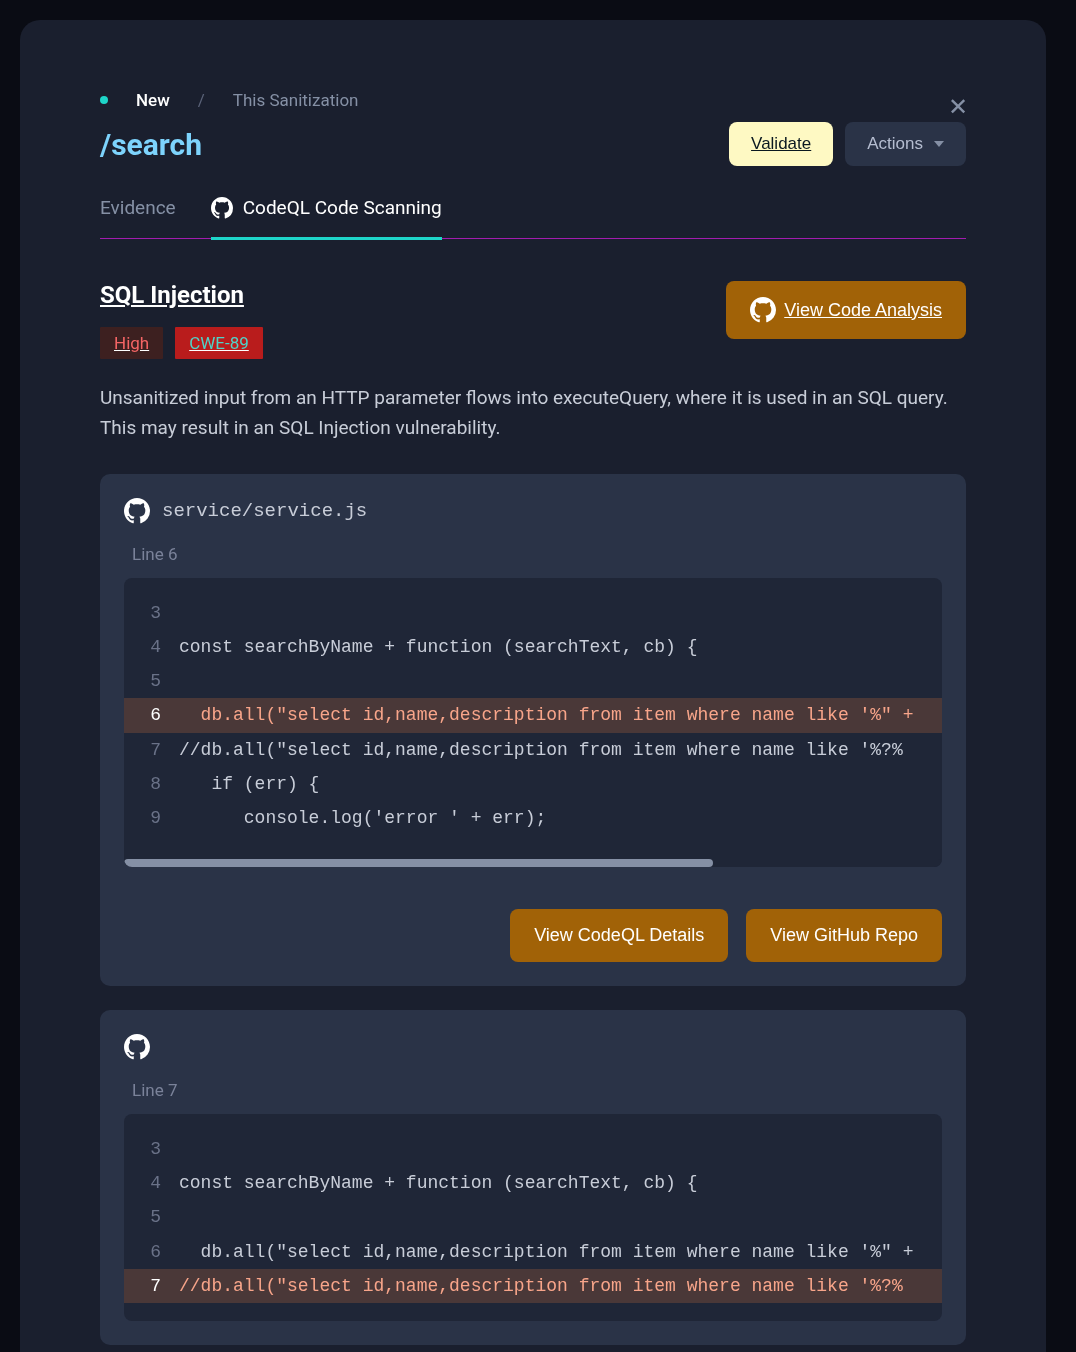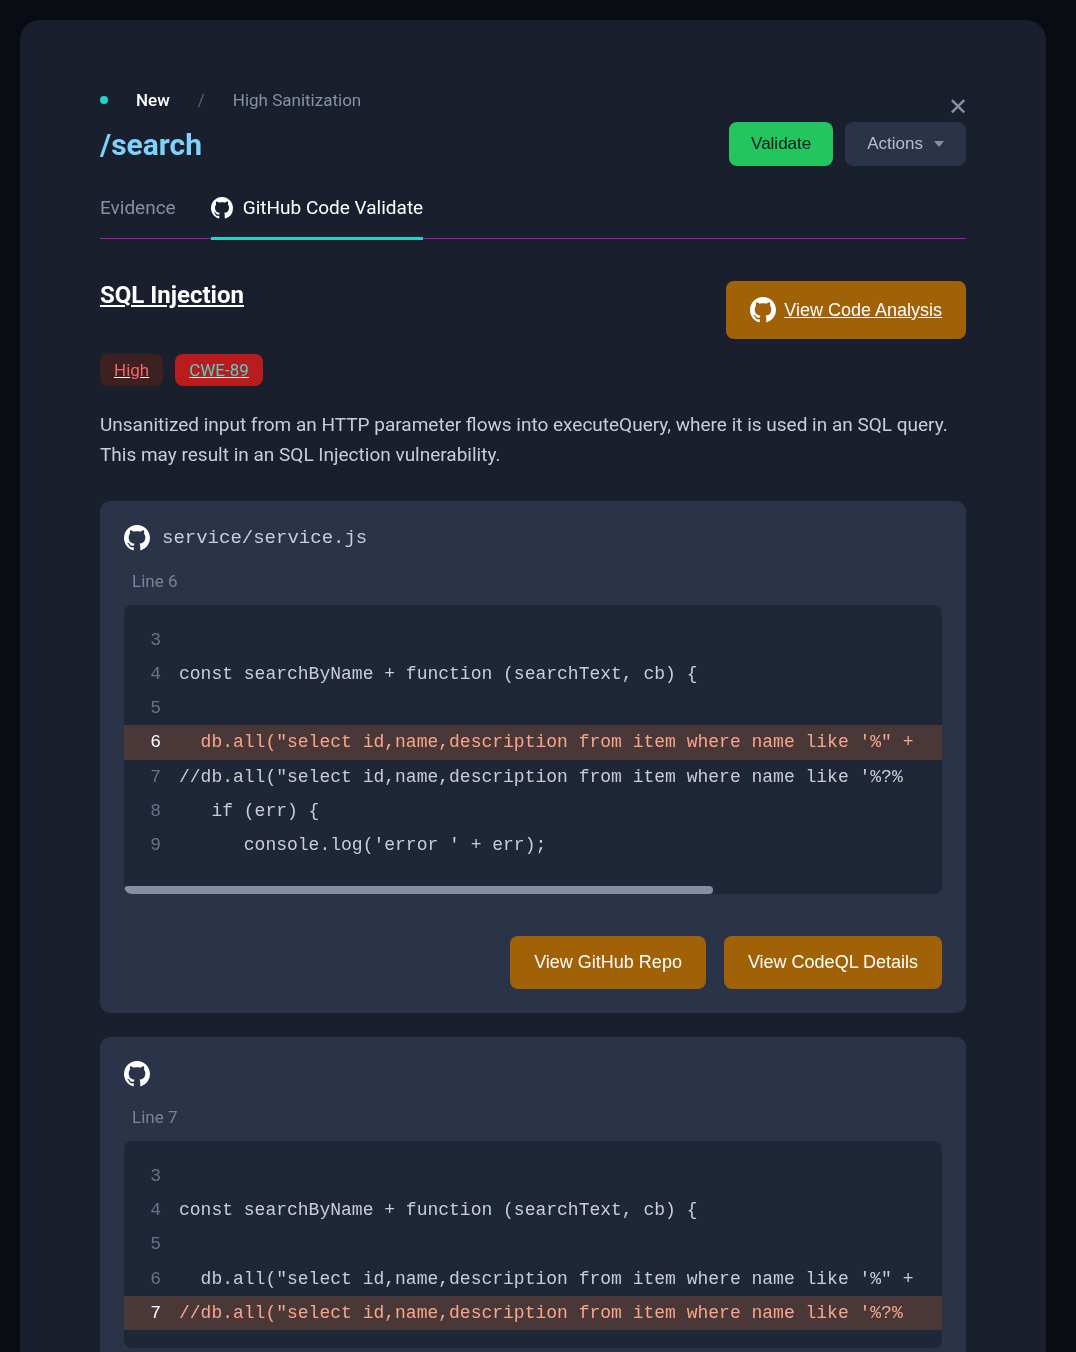--- a/index.html
+++ b/index.html
@@ -90,23 +90,24 @@
       border-radius: 8px;
       border: none;
       font-size: 17px;
       cursor: pointer;
       display: flex;
       align-items: center;
       gap: 8px;
     }
     
     .btn-primary {
-      background: #22c55e;
+      background: #fef9c3;
       color: #0a1820;
       font-weight: 500;
+      text-decoration: underline;
     }
     
     .btn-secondary {
       background: #2a3347;
       color: #b5bdd0;
     }
     
     .btn-dark {
       background: #a16207;
       color: #fff;
@@ -175,23 +176,22 @@
       margin-bottom: 18px;
     }
     
     .badges {
       display: flex;
       gap: 12px;
     }
     
     .badge {
       padding: 6px 14px;
-      border-radius: 8px;
+      border-radius: 1px;
       font-size: 17px;
-      margin-top: 27px;
     }
     
     .badge-high {
       background: #3d2020;
       color: #f56565;
     }
     
     .badge-cwe {
       background: #b91c1c;
       color: #4fd3c8;
@@ -304,21 +304,21 @@
 
 <div class="container">
   <button class="close-btn">
     <span>✕</span>
   </button>
 
   <div class="breadcrumb">
     <span class="status-dot"></span>
     <span class="status-text">New</span>
     <span class="breadcrumb-sep">/</span>
-    <span class="breadcrumb-page">High Sanitization</span>
+    <span class="breadcrumb-page">This Sanitization</span>
   </div>
 
   <div class="header-row">
     <h1 class="page-title">/search</h1>
     <div class="header-actions">
       <button class="btn btn-primary">Validate</button>
       <button class="btn btn-secondary">
         <span>Actions</span>
         <span class="chevron-down"></span>
       </button>
@@ -326,21 +326,21 @@
   </div>
 
   <div class="tabs">
     <div class="tab">
       <span>Evidence</span>
     </div>
     <div class="tab active">
       <svg class="github-icon" viewBox="0 0 16 16" fill="#fff">
         <path d="M8 0C3.58 0 0 3.58 0 8c0 3.54 2.29 6.53 5.47 7.59.4.07.55-.17.55-.38 0-.19-.01-.82-.01-1.49-2.01.37-2.53-.49-2.69-.94-.09-.23-.48-.94-.82-1.13-.28-.15-.68-.52-.01-.53.63-.01 1.08.58 1.23.82.72 1.21 1.87.87 2.33.66.07-.52.28-.87.51-1.07-1.78-.2-3.64-.89-3.64-3.95 0-.87.31-1.59.82-2.15-.08-.2-.36-1.02.08-2.12 0 0 .67-.21 2.2.82.64-.18 1.32-.27 2-.27.68 0 1.36.09 2 .27 1.53-1.04 2.2-.82 2.2-.82.44 1.1.16 1.92.08 2.12.51.56.82 1.27.82 2.15 0 3.07-1.87 3.75-3.65 3.95.29.25.54.73.54 1.48 0 1.07-.01 1.93-.01 2.2 0 .21.15.46.55.38A8.013 8.013 0 0016 8c0-4.42-3.58-8-8-8z"></path>
       </svg>
-      <span>GitHub Code Validate</span>
+      <span>CodeQL Code Scanning</span>
     </div>
   </div>
 
   <div class="vuln-header">
     <div>
       <h2 class="vuln-title">SQL Injection</h2>
       <div class="badges">
         <span class="badge badge-high">High</span>
         <span class="badge badge-cwe">CWE-89</span>
       </div>
@@ -392,22 +392,22 @@
           <div class="code-line">
             <span class="line-num">9</span>
             <span class="line-content">      console.log('error ' + err);</span>
           </div>
         </div>
       <div class="scrollbar-track">
         <div class="scrollbar-thumb"></div>
       </div>
     </div>
     <div class="card-actions">
+      <button class="btn btn-dark">View CodeQL Details</button>
       <button class="btn btn-dark">View GitHub Repo</button>
-      <button class="btn btn-dark">View CodeQL Details</button>
     </div>
   </div>
 
   <div class="code-card">
     <div class="code-file">
       <svg class="github-icon-lg" viewBox="0 0 16 16" fill="#fff">
         <path d="M8 0C3.58 0 0 3.58 0 8c0 3.54 2.29 6.53 5.47 7.59.4.07.55-.17.55-.38 0-.19-.01-.82-.01-1.49-2.01.37-2.53-.49-2.69-.94-.09-.23-.48-.94-.82-1.13-.28-.15-.68-.52-.01-.53.63-.01 1.08.58 1.23.82.72 1.21 1.87.87 2.33.66.07-.52.28-.87.51-1.07-1.78-.2-3.64-.89-3.64-3.95 0-.87.31-1.59.82-2.15-.08-.2-.36-1.02.08-2.12 0 0 .67-.21 2.2.82.64-.18 1.32-.27 2-.27.68 0 1.36.09 2 .27 1.53-1.04 2.2-.82 2.2-.82.44 1.1.16 1.92.08 2.12.51.56.82 1.27.82 2.15 0 3.07-1.87 3.75-3.65 3.95.29.25.54.73.54 1.48 0 1.07-.01 1.93-.01 2.2 0 .21.15.46.55.38A8.013 8.013 0 0016 8c0-4.42-3.58-8-8-8z"></path>
       </svg>
     </div>
     <div class="line-label">Line 7</div>

